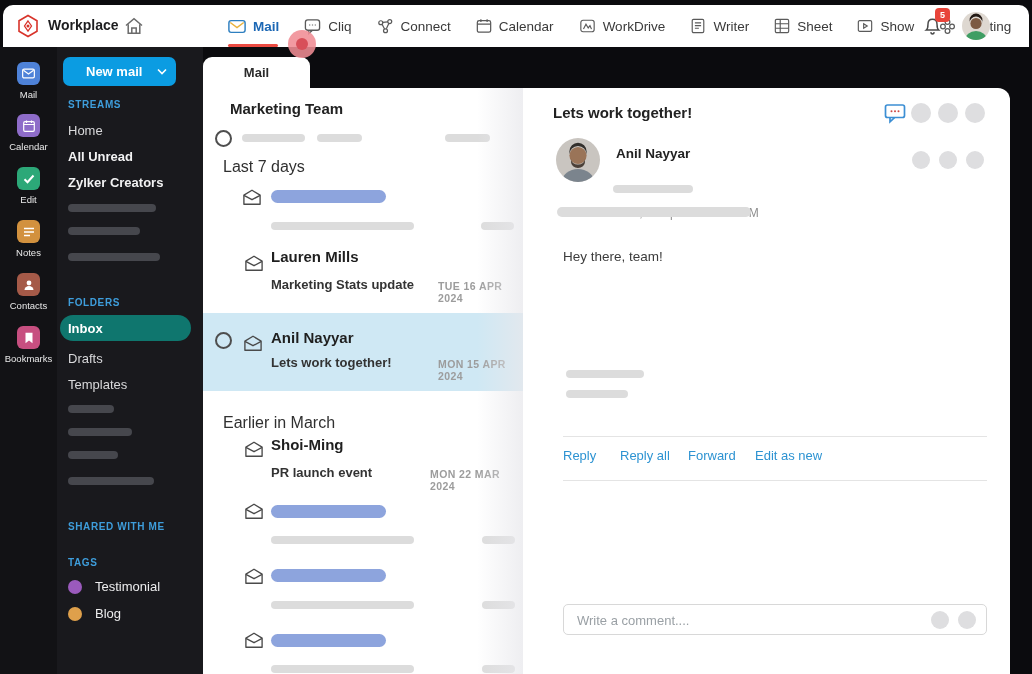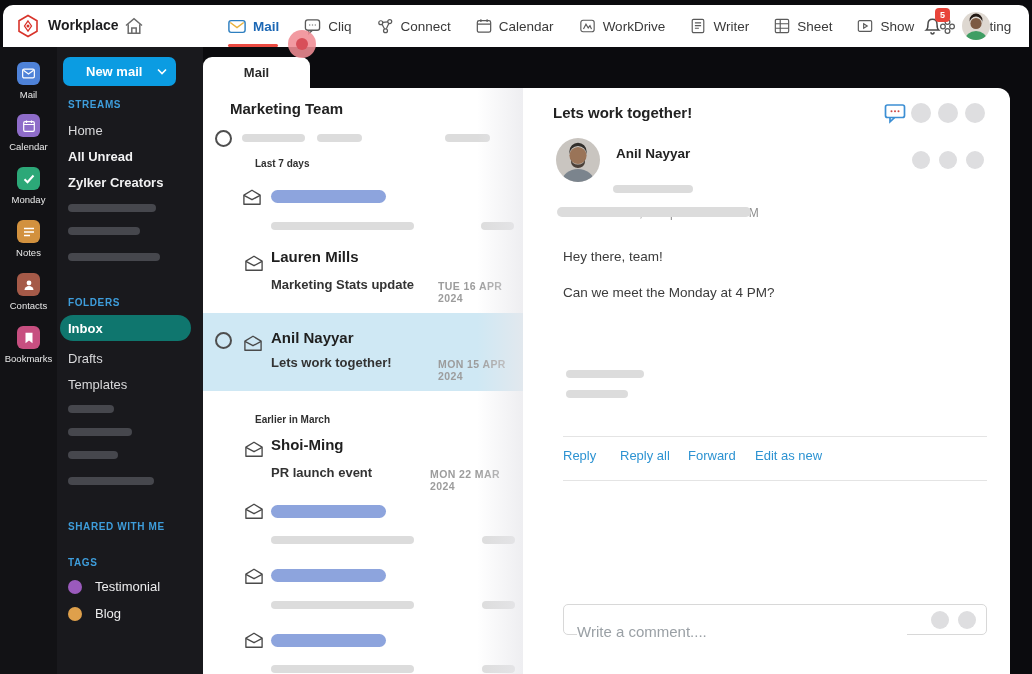--- a/index.html
+++ b/index.html
@@ -56,41 +56,41 @@
              font-size:13px; font-weight:bold; color:#2b2b2b; cursor:pointer; }
   .content { position:absolute; left:203px; top:88px; width:807px; height:586px; background:#fff; border-radius:0 12px 0 0; }
 
   .maillist { position:absolute; left:0; top:0; width:320px; height:100%; }
   .maillist::after { content:""; position:absolute; right:0; top:0; width:46px; height:100%;
              background:linear-gradient(to right, rgba(238,238,240,0), rgba(232,232,236,0.75)); pointer-events:none; }
   .list-header { position:absolute; left:27px; top:12px; font-size:15px; font-weight:bold; color:#222; }
   .sel-circle { position:absolute; width:17px; height:17px; border:2px solid #4e4e4e; border-radius:50%; cursor:pointer; background:transparent;}
   .sk { position:absolute; height:8px; border-radius:4px; background:#dcdcdc; }
   .skb { position:absolute; height:13px; border-radius:7px; background:#8da4dd; }
-  .group-label { position:absolute; left:20px; font-size:10px; font-weight:bold; color:#303030;margin-left:32px; }
+  .group-label { position:absolute; left:20px; font-size:16px; font-weight:normal; color:#303030; }
   .env { position:absolute; width:20px; height:18px; }
   .m-sender { position:absolute; left:68px; font-size:15px; font-weight:bold; color:#1f1f1f; }
   .m-subject { position:absolute; left:68px; font-size:13px; font-weight:600; color:#333; }
   .m-date { position:absolute; font-size:10.5px; font-weight:600; color:#9c9c9c; letter-spacing:0.4px; }
   .sel-row-bg { position:absolute; left:0; top:225px; width:320px; height:78px; background:#cfe8f4; }
 
   
   .r-subject { position:absolute; left:350px; top:16px; font-size:15px; font-weight:bold; color:#222; }
   .icon-circle { position:absolute; border-radius:50%; background:#dedee0; cursor:pointer; }
   .r-avatar { position:absolute; left:353px; top:50px; width:44px; height:44px; border-radius:50%; overflow:hidden; }
   .r-sender { position:absolute; left:413px; top:58px; font-size:13.5px; font-weight:bold; color:#222; }
   .r-time { position:absolute; left:413px; top:74px; font-size:12px; color:#8d8d8d;margin-top:44px; }
   .r-body { position:absolute; left:360px; top:158px; width:408px; font-size:13.5px; line-height:21px; color:#3c3c3c; }
   .r-body p { margin-bottom:15px; }
   .divider { position:absolute; left:360px; width:424px; height:1px; background:#e4e4e4; }
   .action-link { position:absolute; top:360px; font-size:13px; color:#2d93d2; cursor:pointer; }
   .comment-box { position:absolute; left:360px; top:516px; width:424px; height:31px; border:1px solid #d8d8d8;
                  border-radius:5px; background:#fff; }
-  .comment-box input { position:absolute; left:13px; top:13px; width:330px; height:27px; border:none; outline:none;
-                 font-size:15px; color:#555; font-family:"Liberation Sans", sans-serif; }
+  .comment-box input { position:absolute; left:13px; top:2px; width:330px; height:27px; border:none; outline:none;
+                 font-size:13px; color:#555; font-family:"Liberation Sans", sans-serif; }
   .comment-box input::placeholder { color:#9aa0a5; }
 </style>
 </head>
 <body>
 
 <div class="stage">
 
   <div class="topbar">
     <svg class="brand-logo" viewBox="0 0 24 24" fill="none" stroke="#d8332a" stroke-width="1.6">
       <path d="M12 1.5 L21 6.8 V17.2 L12 22.5 L3 17.2 V6.8 Z"></path>
@@ -213,21 +213,21 @@
           </svg>
       </div>
       <div class="rail-label">Calendar</div>
     </div>
     <div class="rail-item" style="top:120px">
       <div class="rail-tile" style="background:#2ca878">
         <svg width="12" height="10" viewBox="0 0 12 10" fill="none" stroke="#fff" stroke-width="2">
             <path d="M1.5 5.2 L4.5 8.2 L10.5 1.5"></path>
           </svg>
       </div>
-      <div class="rail-label">Monday</div>
+      <div class="rail-label">Edit</div>
     </div>
     <div class="rail-item" style="top:173px">
       <div class="rail-tile" style="background:#d2913e">
         <svg width="12" height="10" viewBox="0 0 12 10" fill="none" stroke="#fff" stroke-width="1.4">
             <path d="M1 1.5 H11 M1 5 H11 M1 8.5 H7"></path>
           </svg>
       </div>
       <div class="rail-label">Notes</div>
     </div>
     <div class="rail-item" style="top:226px">
@@ -402,21 +402,20 @@
 
       <div class="icon-circle" style="left:709px; top:63px; width:18px; height:18px"></div>
       <div class="icon-circle" style="left:736px; top:63px; width:18px; height:18px"></div>
       <div class="icon-circle" style="left:763px; top:63px; width:18px; height:18px"></div>
 
       <div class="sk" style="left:410px; top:97px; width:80px"></div>
       <div class="sk" style="left:354px; top:119px; width:194px; height:10px; border-radius:5px"></div>
 
       <div class="r-body">
         <p>Hey there, team!</p>
-        <p>Can we meet the Monday at 4 PM?</p>
       </div>
 
       <div class="sk" style="left:363px; top:282px; width:78px"></div>
       <div class="sk" style="left:363px; top:302px; width:62px"></div>
 
       <div class="divider" style="top:348px"></div>
       <div class="action-link" style="left:360px">Reply</div>
       <div class="action-link" style="left:417px">Reply all</div>
       <div class="action-link" style="left:485px">Forward</div>
       <div class="action-link" style="left:552px">Edit as new</div>

